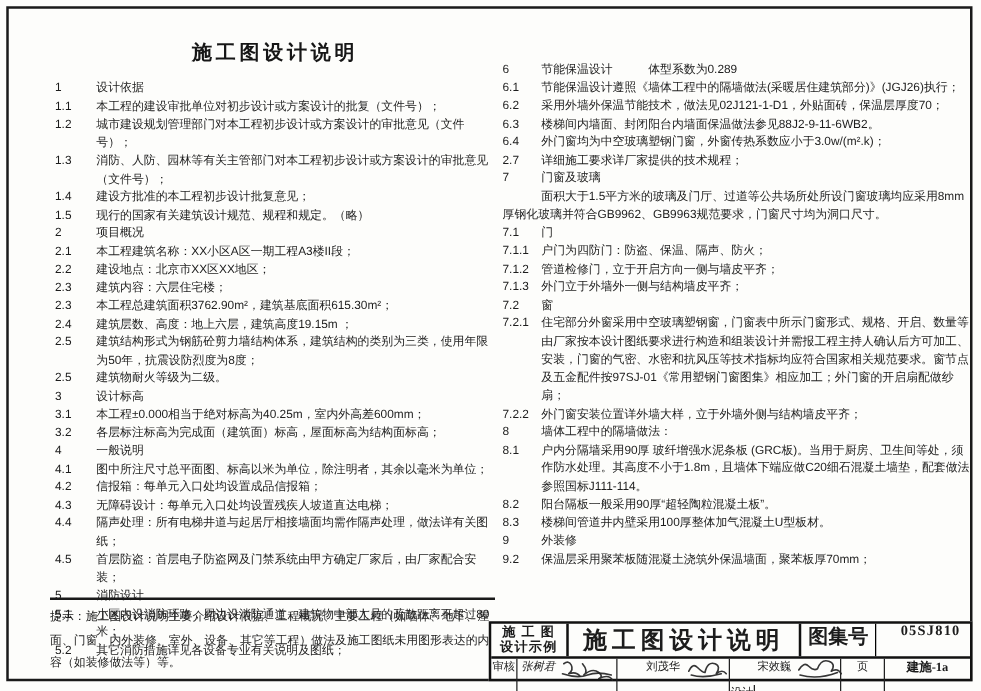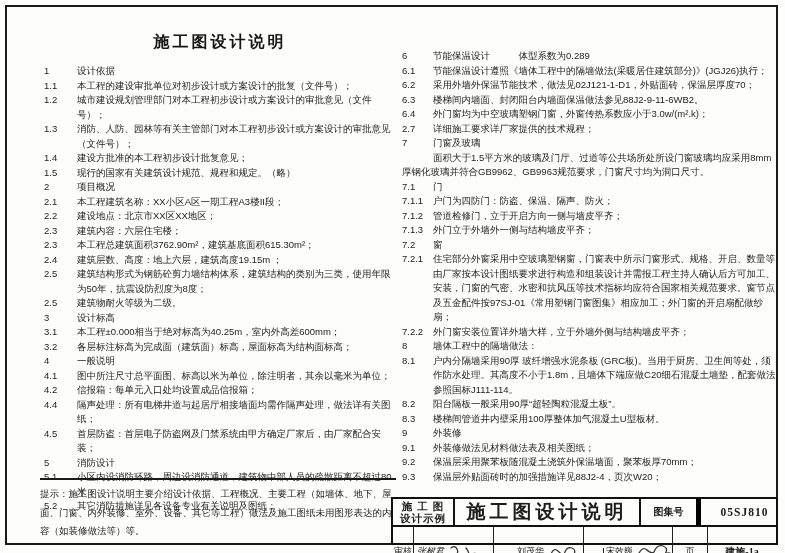--- a/index.html
+++ b/index.html
@@ -29,30 +29,30 @@
     border-top:2px solid #1a1a1a;padding-top:5px;
     font-size:9.5px;line-height:18.5px;color:#1d1d1d;
   }
   .tblock{
     position:absolute;left:391px;top:497px;width:387px;height:48px;
     border:2px solid #111;box-sizing:border-box;background:#fdfdfb;
     display:flex;flex-direction:column;
   }
   .tb-row1{display:flex;height:27px;border-bottom:2px solid #111;}
   .tb-row2{display:flex;flex:1;align-items:stretch;font-size:9px;}
-  .tb-cell{box-sizing:border-box;display:flex;align-items:center;justify-content:center;}
+  .tb-cell{box-sizing:border-box;display:flex;justify-content:center;}
   .c-series{
     width:62px;border-right:2px solid #111;flex-direction:column;
     font-weight:bold;font-size:10.5px;line-height:12px;letter-spacing:1px;text-align:center;
   }
   .c-dtitle{
     width:186px;border-right:2px solid #111;
     font-size:19px;font-weight:bold;letter-spacing:4px;white-space:nowrap;
   }
-  .c-atlas-label{width:60px;border-right:5px solid #000000;font-size:10px;font-weight:bold;}
+  .c-atlas-label{width:60px;border-right:1px solid #000000;font-size:16px;font-weight:bold;}
   .c-atlas-no{flex:1;font-size:11.5px;font-weight:bold;font-family:"Liberation Serif","DejaVu Serif",serif;letter-spacing:1px;padding-left:12px;}
   .r2{border-right:1px solid #222;}
   .w-rl{width:21px;} .w-rn{width:33px;border-right:none;font-style:italic;}
   .w-s1{width:47px;} .w-pl{width:20px;margin-top:36px;} .w-pn{width:33px;border-right:none;}
   .w-s2{width:37px;} .w-dl{width:20px;margin-top:21px;} .w-dn{width:31px;border-right:none;}
   .w-s3{width:38px;} .w-pg{width:35px;}
   .c-pageno{flex:1;font-weight:bold;font-size:10px;font-family:"Liberation Serif","DejaVu Serif",serif;}
   .sig{overflow:visible;}
   .sig path{fill:none;stroke:#252525;stroke-width:1.3;stroke-linecap:round;stroke-linejoin:round;opacity:.92;}
 </style>
@@ -138,20 +138,24 @@
     </div>
     <div class="item">
       <span class="num">4.1</span>
       <span class="txt">图中所注尺寸总平面图、标高以米为单位，除注明者，其余以毫米为单位；</span>
     </div>
     <div class="item">
       <span class="num">4.2</span>
       <span class="txt">信报箱：每单元入口处均设置成品信报箱；</span>
     </div>
     <div class="item">
+      <span class="num">4.3</span>
+      <span class="txt">无障碍设计：每单元入口处均设置残疾人坡道直达电梯；</span>
+    </div>
+    <div class="item">
       <span class="num">4.4</span>
       <span class="txt">隔声处理：所有电梯井道与起居厅相接墙面均需作隔声处理，做法详有关图纸；</span>
     </div>
     <div class="item">
       <span class="num">4.5</span>
       <span class="txt">首层防盗：首层电子防盗网及门禁系统由甲方确定厂家后，由厂家配合安装；</span>
     </div>
     <div class="item">
       <span class="num">5</span>
       <span class="txt">消防设计</span>
@@ -237,30 +241,22 @@
     </div>
     <div class="item">
       <span class="num">8.3</span>
       <span class="txt">楼梯间管道井内壁采用100厚整体加气混凝土U型板材。</span>
     </div>
     <div class="item">
       <span class="num">9</span>
       <span class="txt">外装修</span>
     </div>
     <div class="item">
-      <span class="num">9.1</span>
-      <span class="txt">外装修做法见材料做法表及相关图纸；</span>
-    </div>
-    <div class="item">
       <span class="num">9.2</span>
       <span class="txt">保温层采用聚苯板随混凝土浇筑外保温墙面，聚苯板厚70mm；</span>
-    </div>
-    <div class="item">
-      <span class="num">9.3</span>
-      <span class="txt">保温层外贴面砖时的加强措施详见88J2-4，页次W20；</span>
     </div>
   </div>
 
 <div class="note">
   <span>提示：施工图设计说明主要介绍设计依据、工程概况、主要工程（如墙体、地下、屋面、门窗、内外装修、室外、设备、其它等工程）做法及施工图纸未用图形表达的内容（如装修做法等）等。</span>
 </div>
 
 <div class="tblock">
   <div class="tb-row1">
     <div class="tb-cell c-series">

